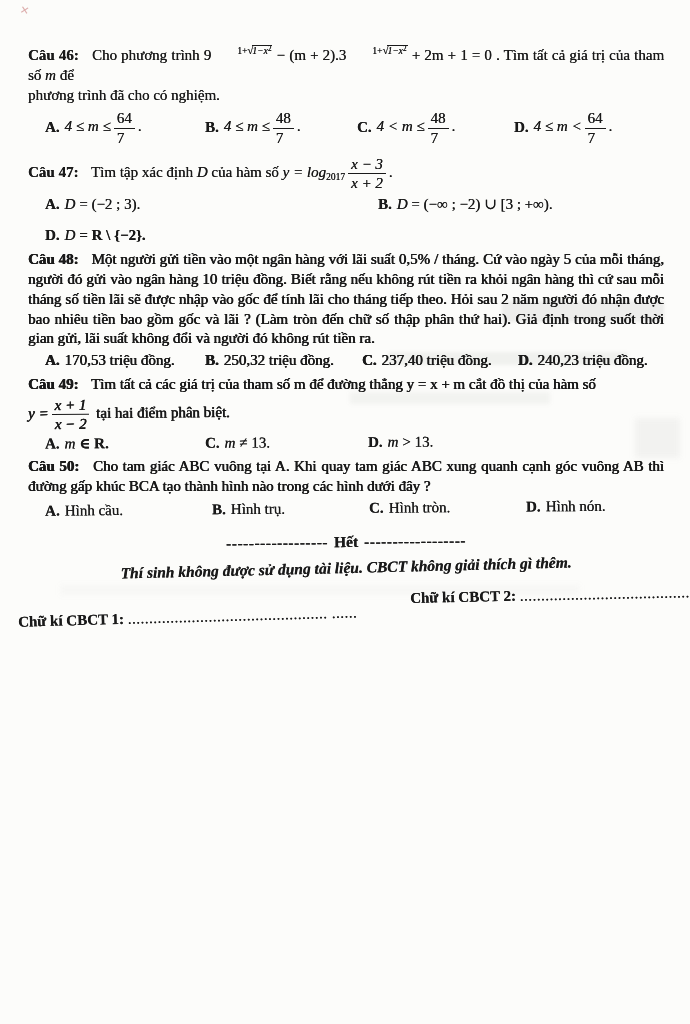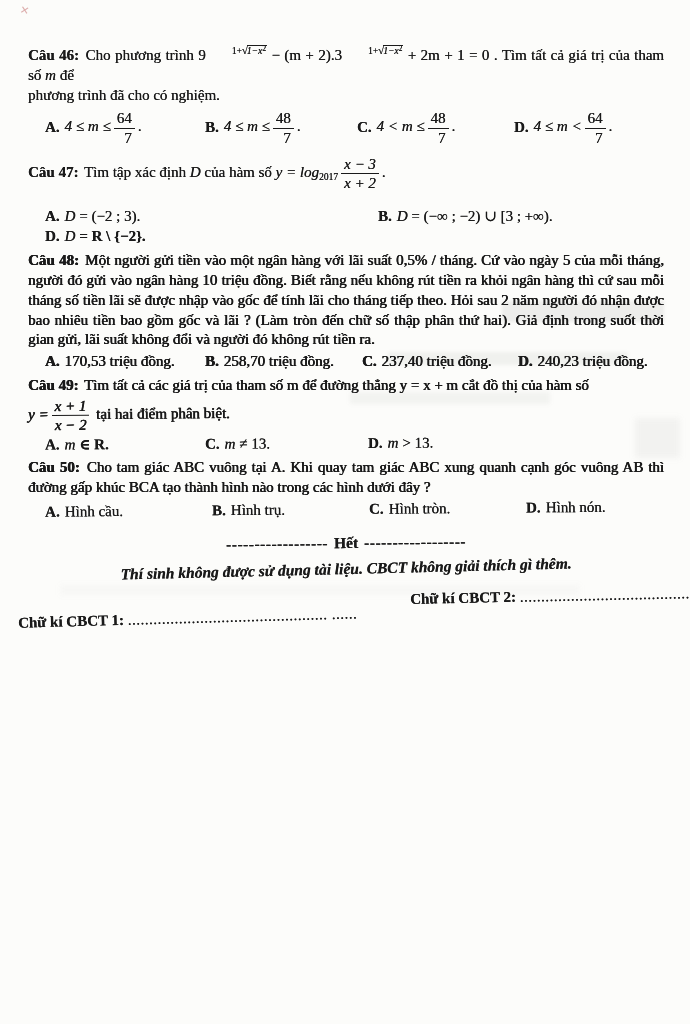--- a/index.html
+++ b/index.html
@@ -9,40 +9,40 @@
     background:#fcfcfa;
     overflow:hidden;
     font-family:"Liberation Serif","DejaVu Serif",serif;
     color:#1a1a1a;
     text-shadow:0.25px 0 0 currentColor;
   }
   .content{position:absolute;left:28px;top:46px;width:636px;}
   p{margin:0;}
   .q{margin-bottom:5px;}
   .stem{font-size:15px;line-height:1.32;text-align:justify;}
-  .qlabel{font-weight:700;margin-right:2px;white-space:nowrap;font-family:Liberation Serif, serif;}
+  .qlabel{font-weight:700;margin-right:9px;white-space:nowrap;font-family:Liberation Serif, serif;}
   .heavy{text-shadow:0.5px 0 0 currentColor,0 0.25px 0 currentColor;}
   .block{display:block;}
   .it{font-style:italic;}
   .bb{font-weight:700;}
   .nowrap{white-space:nowrap;}
   
   .exp{font-size:9.5px;vertical-align:6px;line-height:0;white-space:nowrap;margin-left:26px;}
   .exp .rt{font-size:11px;letter-spacing:-1px;}
   .ol{border-top:1px solid currentColor;padding-right:1px;}
   .e2{font-size:7.5px;vertical-align:3px;line-height:0;}
   sub.lg{font-size:9.5px;vertical-align:-3px;line-height:0;}
   
-  .frac{display:inline-block;vertical-align:middle;text-align:right;line-height:1.08;margin:0 3px;}
+  .frac{display:inline-block;vertical-align:middle;text-align:left;line-height:1.08;margin:0 3px;}
   .frac .num{display:block;border-bottom:1.4px solid #1a1a1a;padding:0 3px 1px 3px;}
   .frac .den{display:block;padding:1px 3px 0 3px;}
   
   .optrow{display:grid;align-items:center;margin:3px 0 6px 17px;font-size:15px;}
   .cols46{grid-template-columns:160px 152px 157px auto;margin-top:5px;margin-bottom:10px;}
-  .cols47{grid-template-columns:333px auto;row-gap:3px;margin-top:16px;}
+  .cols47{grid-template-columns:333px auto;row-gap:14px;margin-top:4px;}
   .cols48{grid-template-columns:160px 157px 156px auto;}
   .cols49{grid-template-columns:160px 163px 157px auto;transform:rotate(-0.3deg);}
   .cols50{grid-template-columns:167px 157px 157px auto;transform:rotate(-0.5deg);}
   .opt{white-space:nowrap;}
   .letter{font-weight:700;margin-right:5px;}
   .tilt-a{transform:rotate(-0.4deg);}
   
   .het-line{text-align:center;font-weight:700;margin-top:16px;transform:rotate(-0.7deg);font-size:15.5px;}
   .het-line .dash{letter-spacing:0.5px;}
   .het-word{margin:0 6px;}
@@ -111,21 +111,21 @@
       </div>
     </div>
 
     <div class="q">
       <p class="stem heavy">
         <span class="qlabel">Câu 48:</span>
         <span>Một người gửi tiền vào một ngân hàng với lãi suất 0,5% / tháng. Cứ vào ngày 5 của mỗi tháng, người đó gửi vào ngân hàng 10 triệu đồng. Biết rằng nếu không rút tiền ra khỏi ngân hàng thì cứ sau mỗi tháng số tiền lãi sẽ được nhập vào gốc để tính lãi cho tháng tiếp theo. Hỏi sau 2 năm người đó nhận được bao nhiêu tiền bao gồm gốc và lãi ? (Làm tròn đến chữ số thập phân thứ hai). Giả định trong suốt thời gian gửi, lãi suất không đổi và người đó không rút tiền ra.</span>
       </p>
       <div class="optrow cols48">
         <span class="opt heavy"><span class="letter">A.</span><span>170,53 triệu đồng.</span></span>
-        <span class="opt heavy"><span class="letter">B.</span><span>258,70 triệu đồng.</span></span>
+        <span class="opt heavy"><span class="letter">B.</span><span>250,32 triệu đồng.</span></span>
         <span class="opt heavy"><span class="letter">C.</span><span>237,40 triệu đồng.</span></span>
         <span class="opt heavy"><span class="letter">D.</span><span>240,23 triệu đồng.</span></span>
       </div>
     </div>
 
     <div class="q">
       <p class="stem heavy">
         <span class="qlabel">Câu 49:</span>
         <span>Tìm tất cả các giá trị của tham số m để đường thẳng y = x + m cắt đồ thị của hàm số</span>
         <span class="block tilt-a"><span class="it">y =</span><span class="frac"><span class="num it">x + 1</span><span class="den it">x − 2</span></span> <span>tại hai điểm phân biệt.</span></span>

